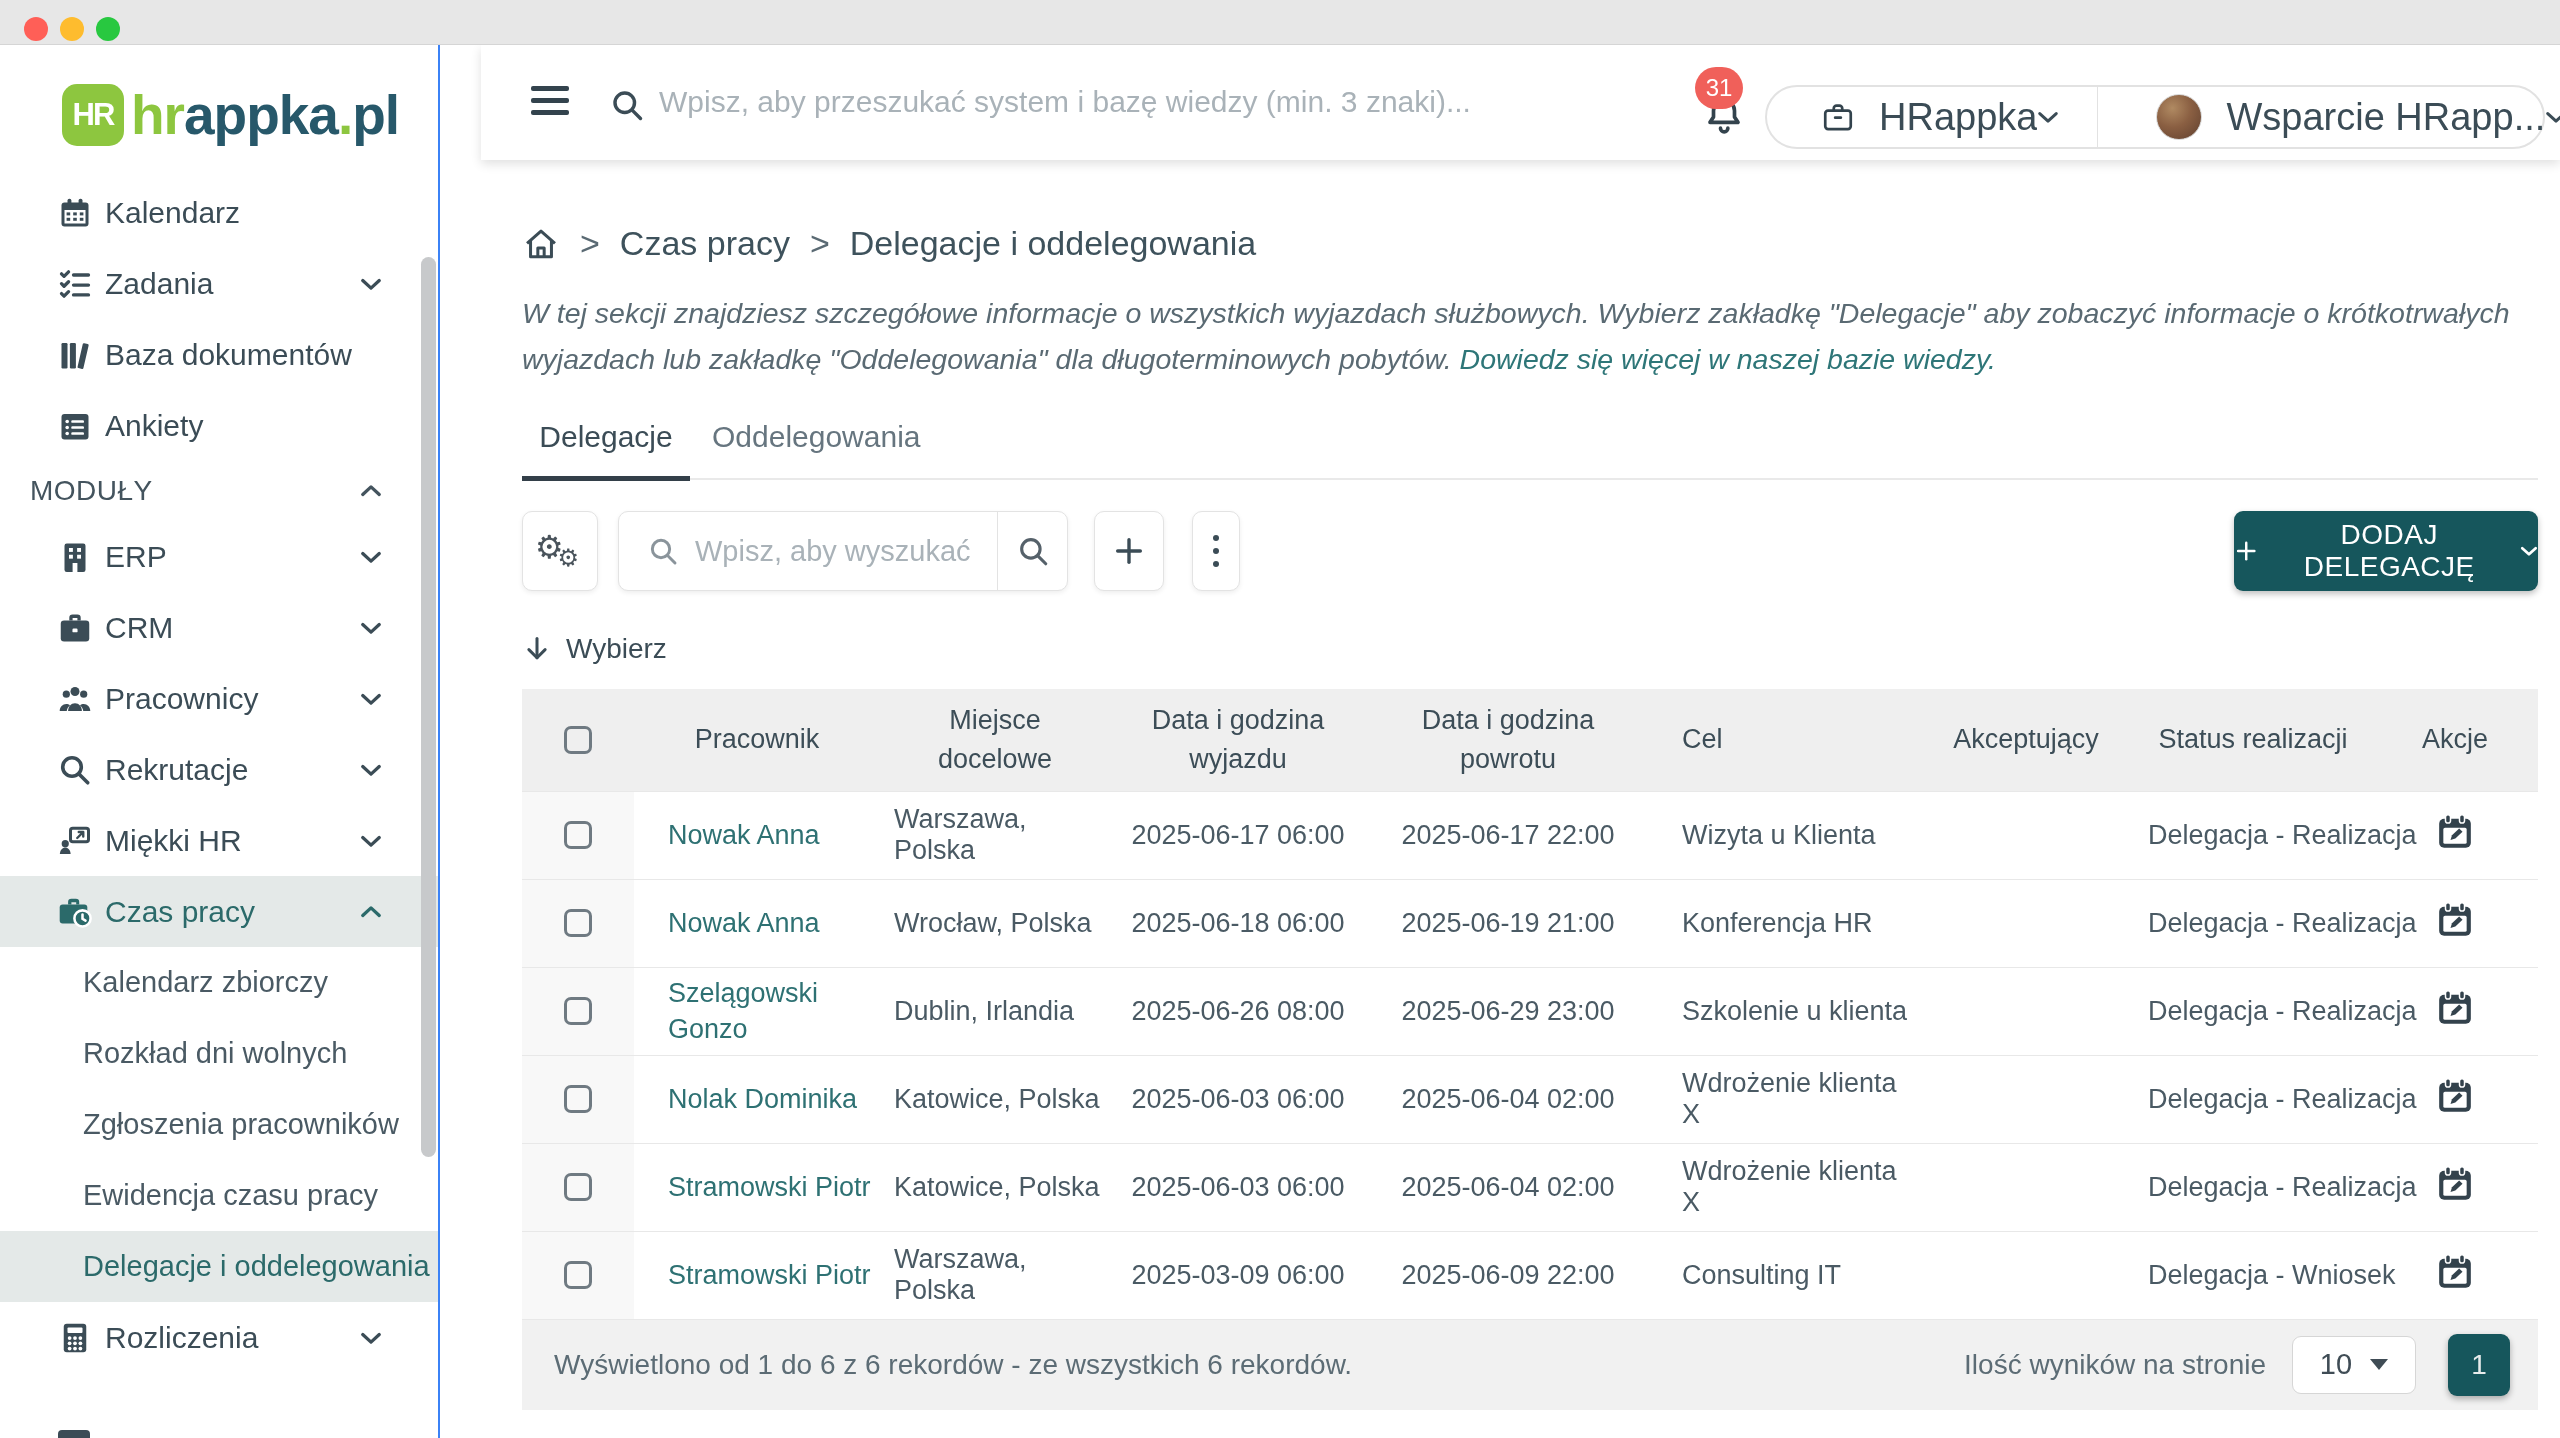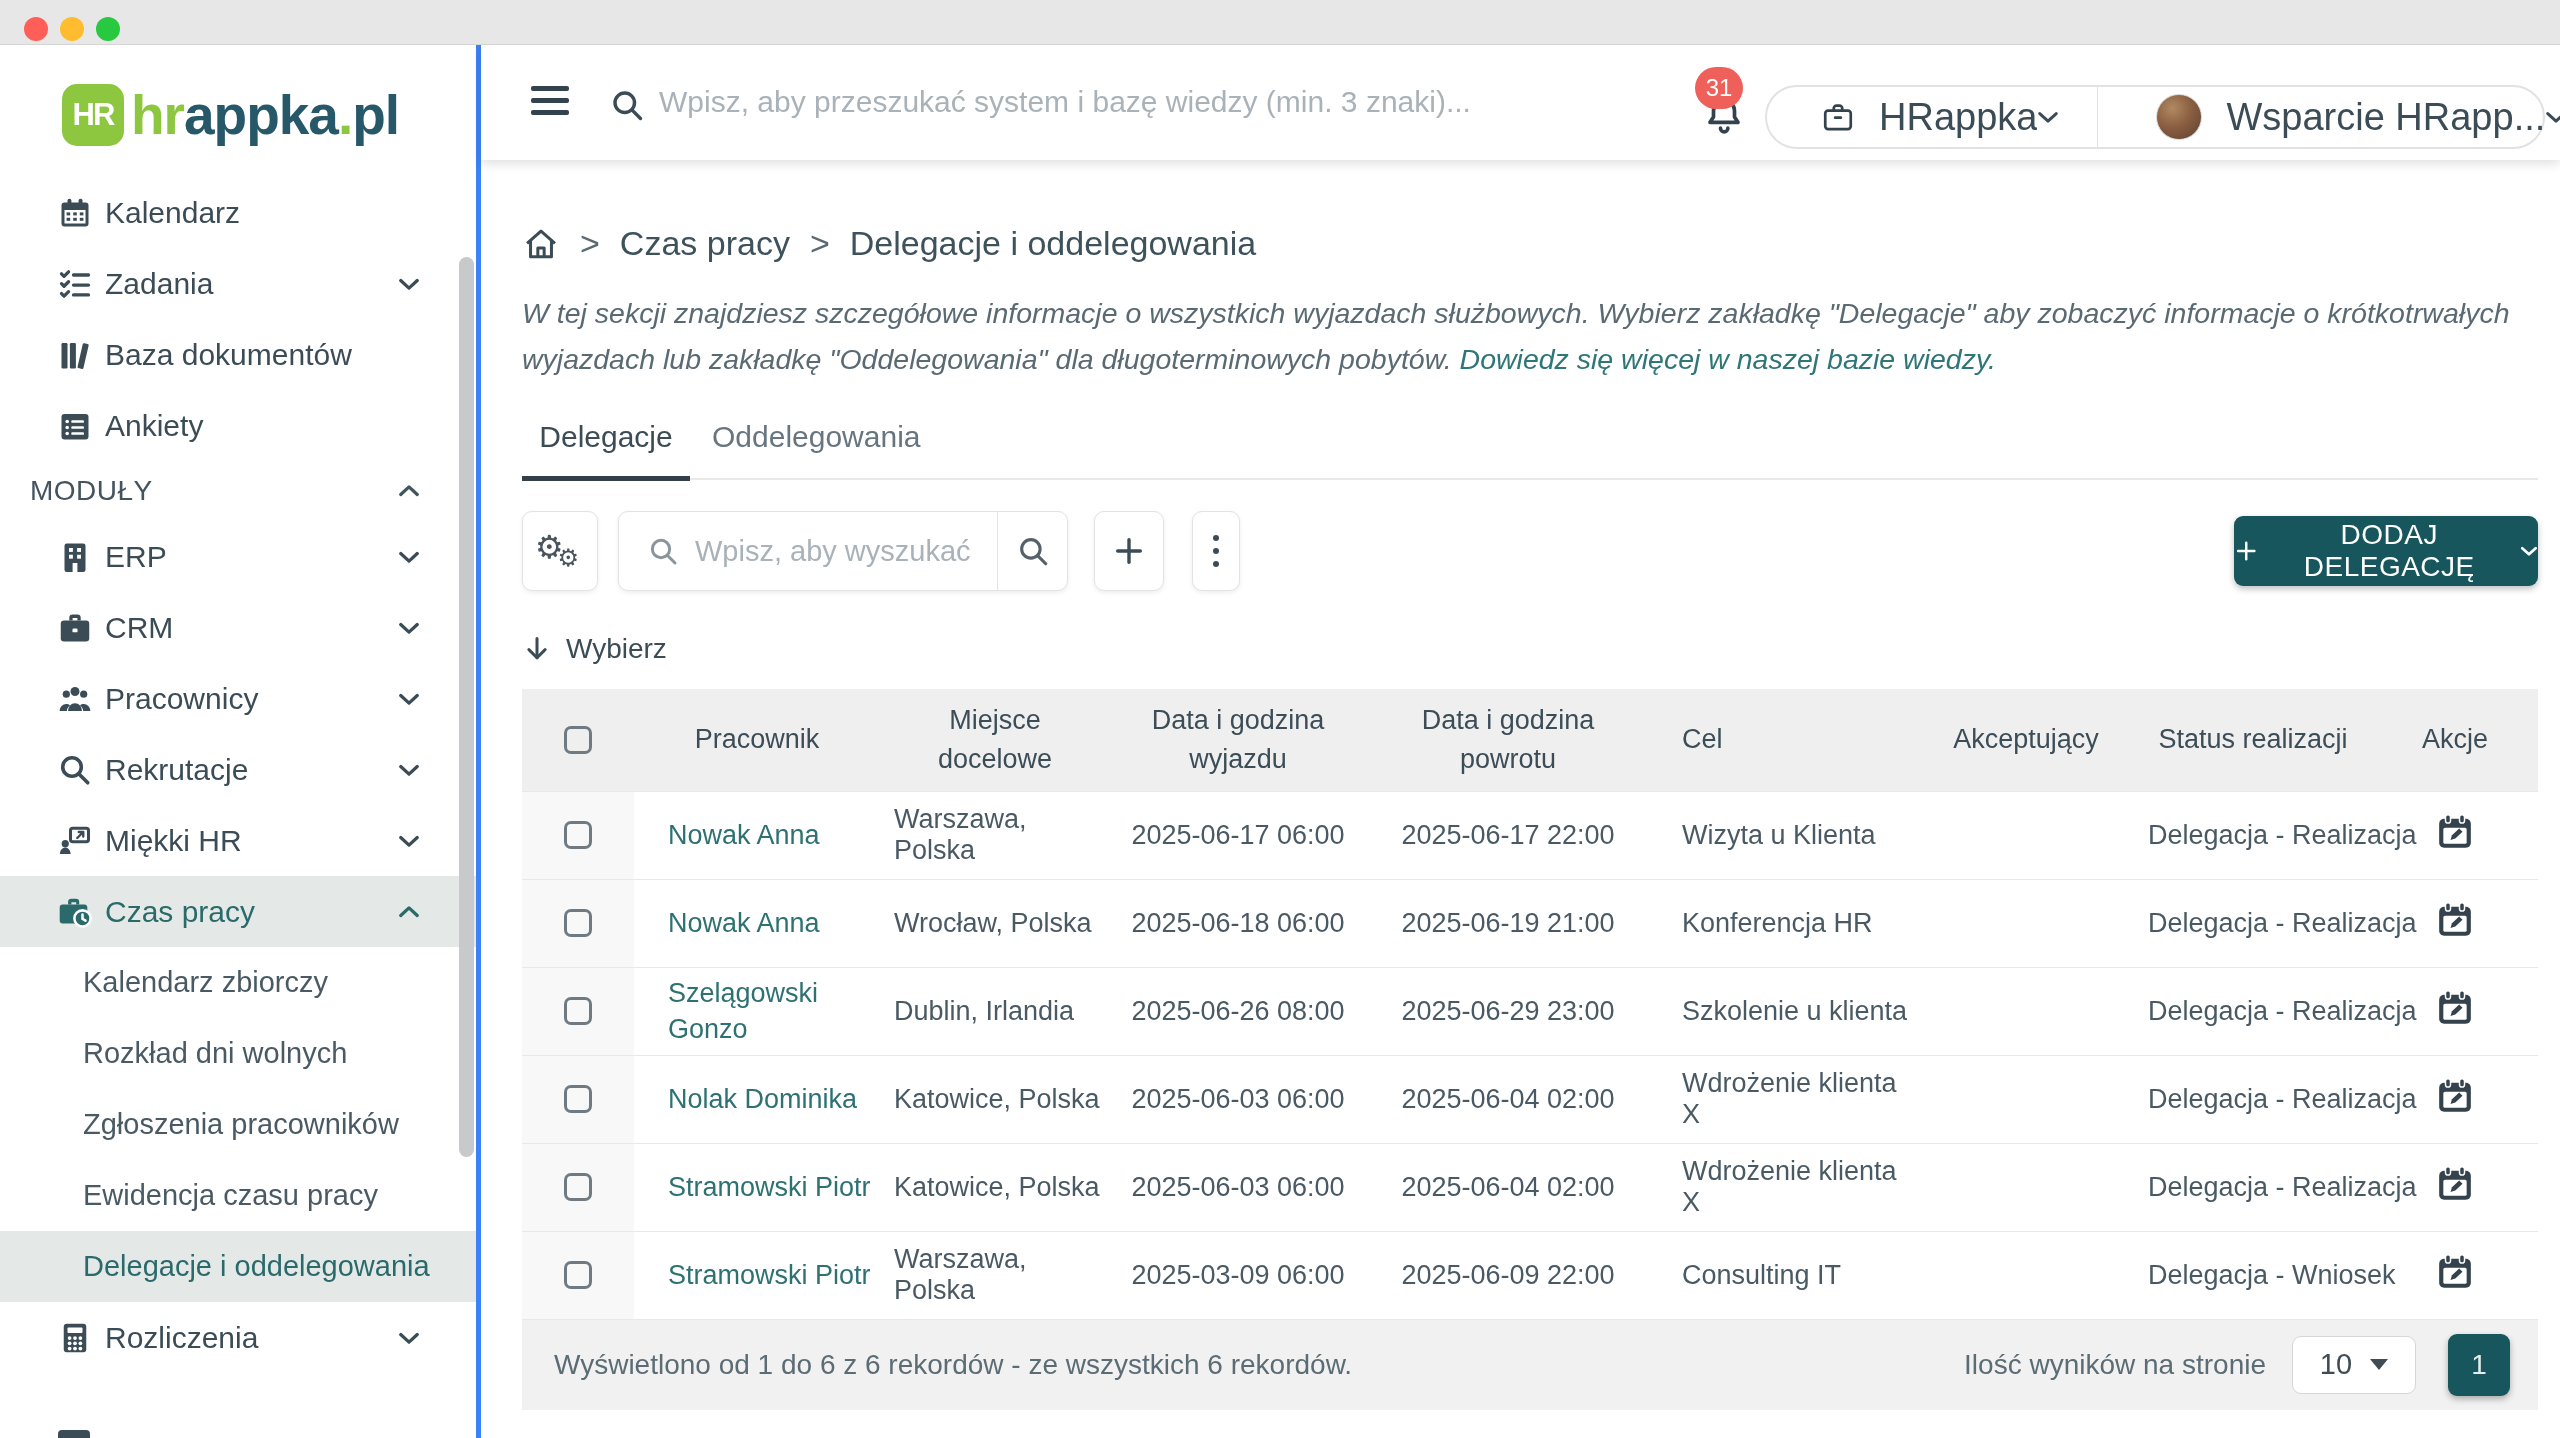--- a/index.html
+++ b/index.html
@@ -12,22 +12,22 @@
 
   
   .titlebar { position:absolute; top:0; left:0; right:0; height:45px;
     background:#e7e7e7; border-bottom:1px solid #d5d5d5; z-index:100; }
   .tl-dot { position:absolute; top:17px; width:24px; height:24px; border-radius:50%; }
   .tl-red   { left:24px; background:#ff5f57; }
   .tl-yellow{ left:60px; background:#febc2e; }
   .tl-green { left:96px; background:#28c840; }
 
   
-  .sidebar { position:absolute; top:45px; left:0; width:481px; bottom:0;
-    background:#fff; border-right:5px solid #3b82f6; z-index:30; overflow:hidden; }
+  .sidebar { position:absolute; top:45px; left:0; width:440px; bottom:0;
+    background:#fff; border-right:2px solid #3b82f6; z-index:30; overflow:hidden; }
   .logo-row { position:absolute; left:62px; top:38px; display:flex; align-items:center; }
   .logo-badge { width:62px; height:62px; border-radius:15px; background:#8dc63f;
     color:#fff; font-weight:700; font-size:31px; letter-spacing:-2px;
     display:flex; align-items:center; justify-content:center; }
   .logo-text { font-size:55px; font-weight:700; margin-left:7px; letter-spacing:-1px; }
   .lg-green { color:#8dc63f; } .lg-dark { color:#27586a; }
 
   .nav { position:absolute; top:132px; left:0; right:0; }
   .nav-item { height:71px; display:flex; align-items:center; padding-left:55px;
     position:relative; font-size:30px; color:#3b4c56; cursor:pointer; }
@@ -116,21 +116,21 @@
   .search-box input { flex:1; min-width:0; border:none; outline:none; font-size:29px;
     margin-left:16px; color:#45545e; background:transparent;
     font-family:"Liberation Sans","DejaVu Sans",sans-serif; }
   .search-box input::placeholder { color:#a9b2b8; }
   .search-go { width:70px; height:100%; border-left:1px solid #e3e3e3; display:flex;
     align-items:center; justify-content:center; color:#55616a; cursor:pointer; }
   .btn-plus { width:70px; margin-left:26px; color:#3b4c56; }
   .btn-kebab { width:48px; margin-left:28px; color:#3b4c56; }
   .kebab-dots { display:flex; flex-direction:column; gap:7px; }
   .kebab-dots i { width:6px; height:6px; border-radius:50%; background:#3b4c56; }
-  .add-btn { margin-left:auto; height:70px; width:304px; background:#16565c;
+  .add-btn { margin-left:auto; height:80px; width:304px; background:#16565c;
     border:none; border-radius:9px; color:#fff; font-size:28px; letter-spacing:0.5px;
     display:flex; align-items:center; justify-content:center; gap:18px; cursor:pointer;
     box-shadow:0 3px 6px rgba(0,0,0,0.25);
     font-family:"Liberation Sans","DejaVu Sans",sans-serif; }
 
   .export-row { margin-top:42px; display:flex; align-items:center; gap:14px;
     font-size:28px; color:#3b4c56; cursor:pointer; width:fit-content; }
 
   
   table.grid { margin-top:24px; width:2016px; table-layout:fixed;

